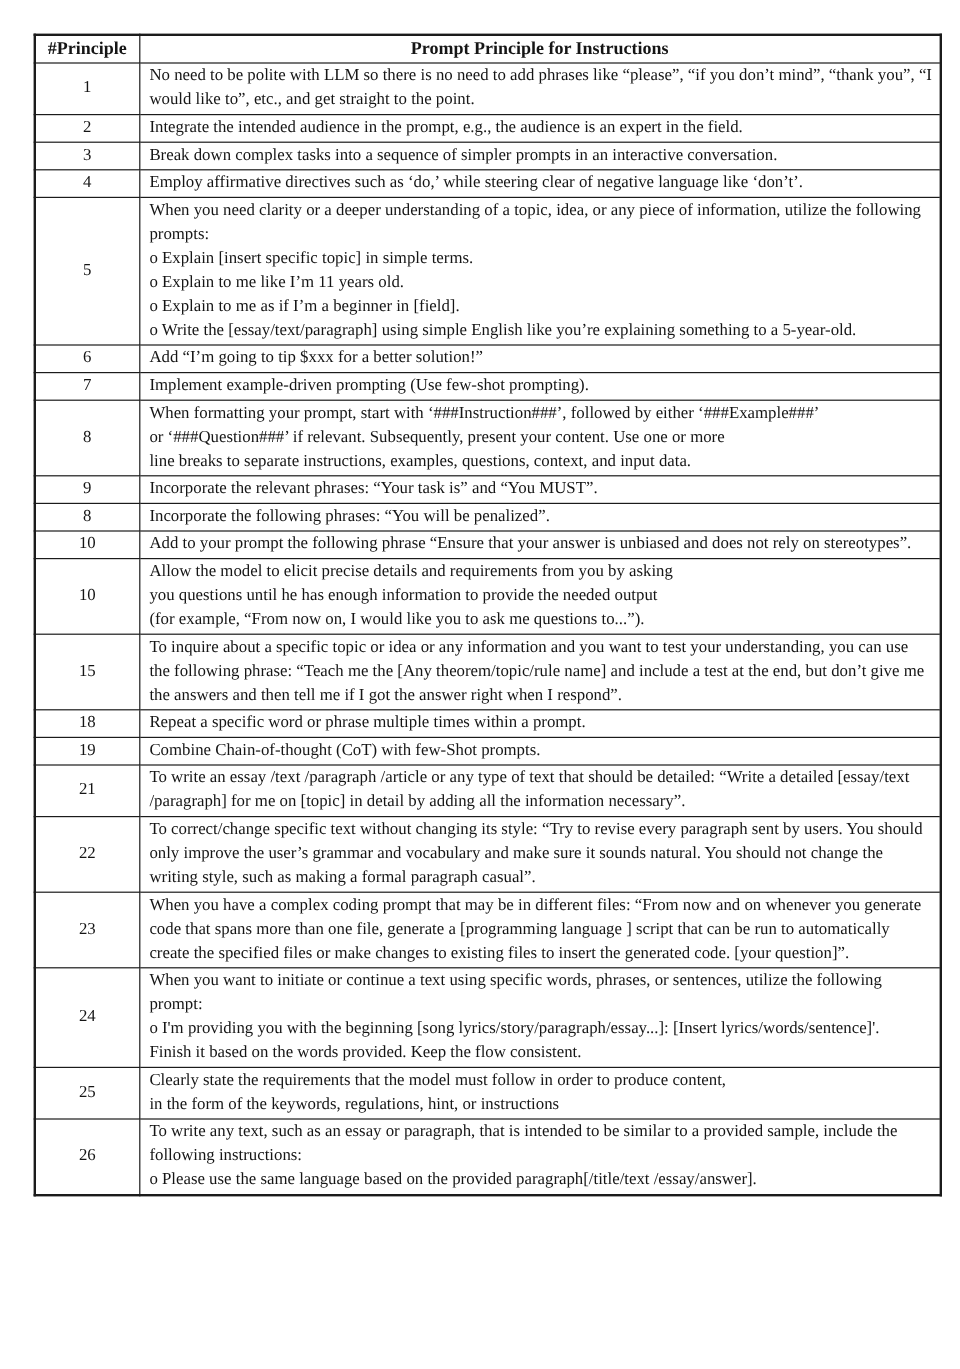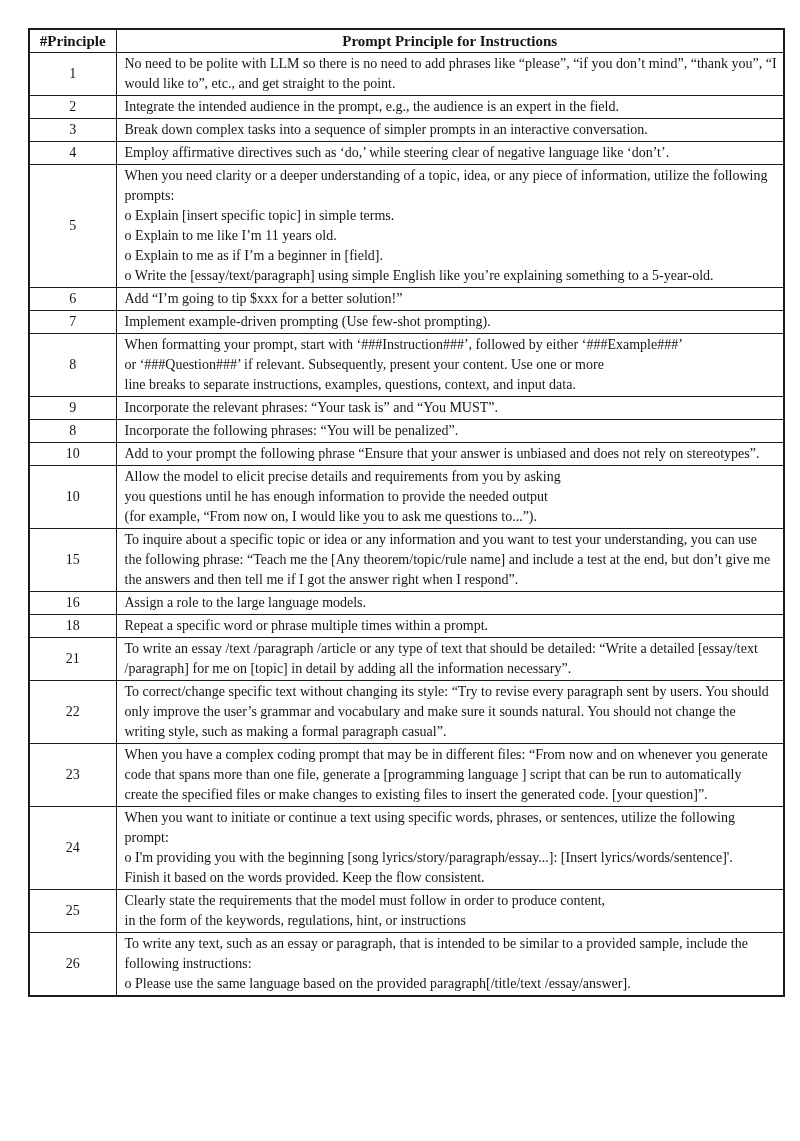--- a/index.html
+++ b/index.html
@@ -123,26 +123,26 @@
     <td class="num">10</td>
     <td class="txt">Allow the model to elicit precise details and requirements from you by asking
 you questions until he has enough information to provide the needed output
 (for example, “From now on, I would like you to ask me questions to...”).</td>
   </tr>
         <tr>
     <td class="num">15</td>
     <td class="txt">To inquire about a specific topic or idea or any information and you want to test your understanding, you can use the following phrase: “Teach me the [Any theorem/topic/rule name] and include a test at the end, but don’t give me the answers and then tell me if I got the answer right when I respond”.</td>
   </tr>
         <tr>
-    <td class="num">16</td>
-    <td class="txt">Assign a role to the large language models.</td>
+    <td class="num">18</td>
+    <td class="txt">Repeat a specific word or phrase multiple times within a prompt.</td>
   </tr>
         <tr>
-    <td class="num">18</td>
-    <td class="txt">Repeat a specific word or phrase multiple times within a prompt.</td>
+    <td class="num">19</td>
+    <td class="txt">Combine Chain-of-thought (CoT) with few-Shot prompts.</td>
   </tr>
         <tr>
     <td class="num">21</td>
     <td class="txt">To write an essay /text /paragraph /article or any type of text that should be detailed: “Write a detailed [essay/text /paragraph] for me on [topic] in detail by adding all the information necessary”.</td>
   </tr>
         <tr>
     <td class="num">22</td>
     <td class="txt">To correct/change specific text without changing its style: “Try to revise every paragraph sent by users. You should only improve the user’s grammar and vocabulary and make sure it sounds natural. You should not change the writing style, such as making a formal paragraph casual”.</td>
   </tr>
         <tr>

